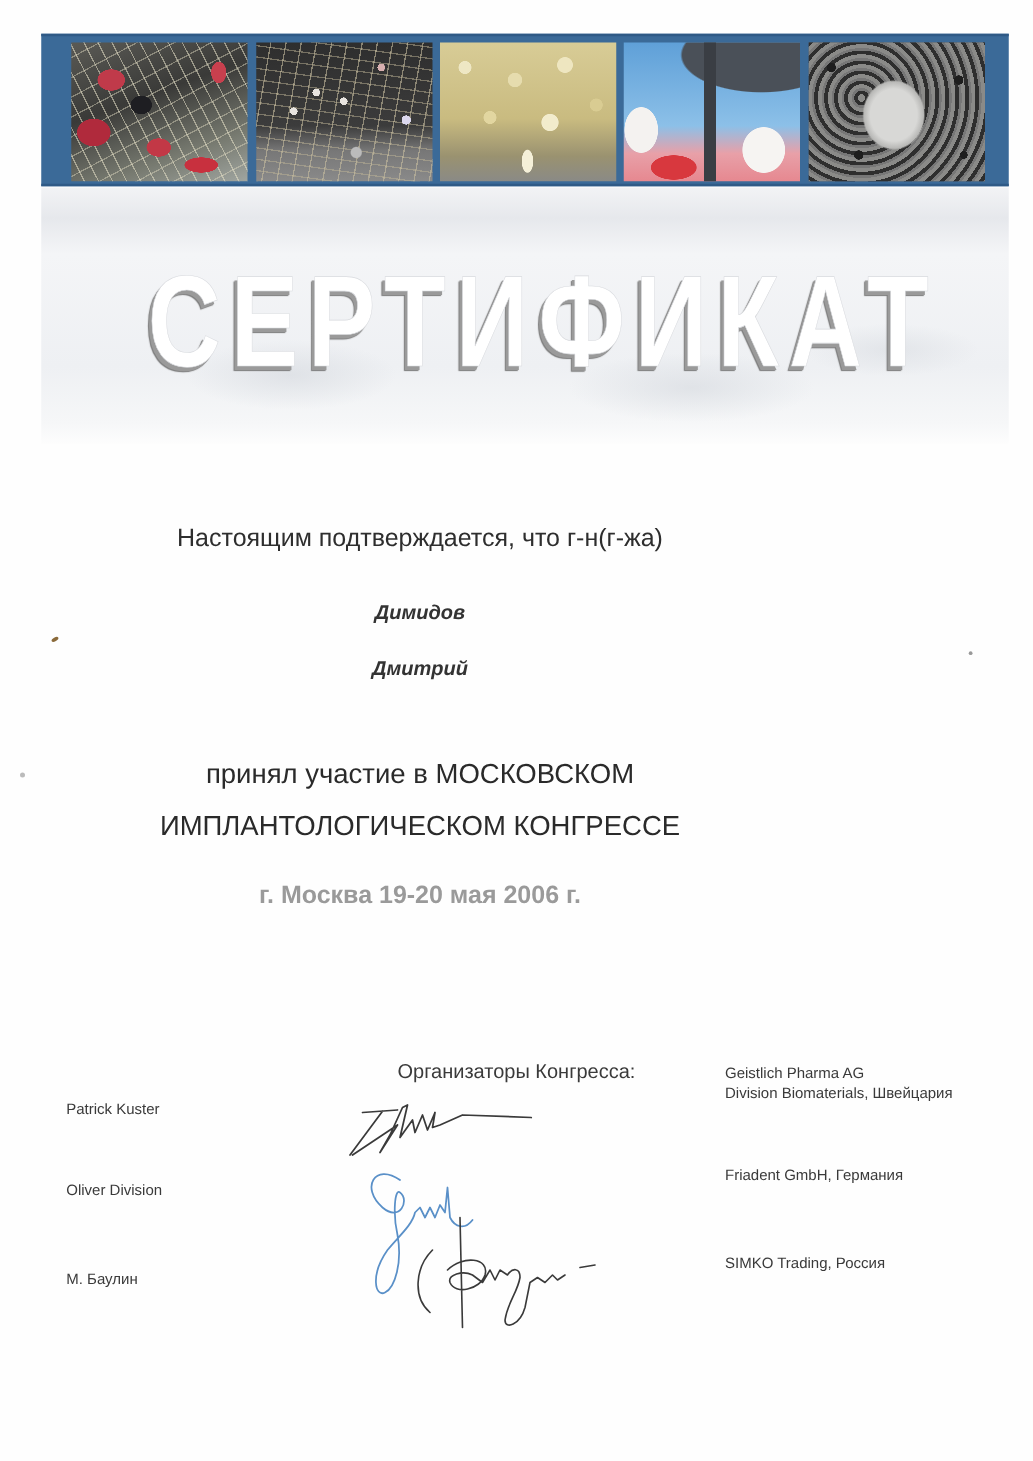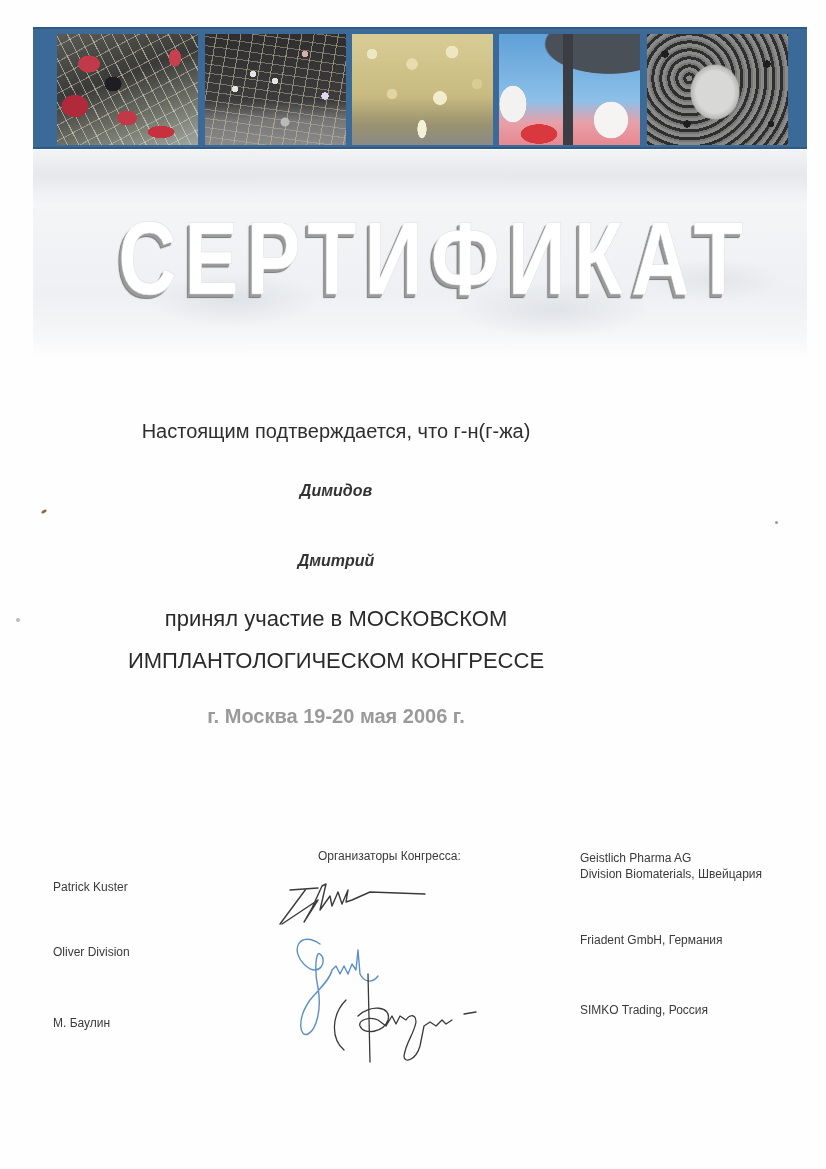--- a/index.html
+++ b/index.html
@@ -82,29 +82,29 @@
     color: #ffffff;
     transform: scaleX(0.78); transform-origin: 50% 50%;
     text-shadow: -3px 3px 0 #9a9a9a, -4px 4px 1px #7a7a7a;
     -webkit-text-stroke: 0.5px #d8dade;
   }
 
   .line { position: absolute; left: 0; width: 672px; text-align: center; }
   .confirm { top: 420px; font-size: 20px; color: #2e2e2e; }
   .name { font-size: 16px; font-weight: bold; font-style: italic; color: #333; }
   .surname { top: 482px; }
-  .firstname { top: 552px; }
+  .firstname { top: 527px; }
   .participated { top: 606px; font-size: 22px; color: #2a2a2a; }
   .congress { top: 648px; font-size: 22px; color: #2a2a2a; }
   .date { top: 705px; font-size: 20px; color: #9a9a9a; font-weight: bold; }
 
   .sig-name { position: absolute; left: 53px; font-size: 12px; color: #3a3a3a; }
   .sn1 { top: 880px; } .sn2 { top: 945px; } .sn3 { top: 1016px; }
 
-  .org-label { position: absolute; left: 318px; top: 849px; font-size: 12px; color: #3a3a3a; }
+  .org-label { position: absolute; left: 318px; top: 849px; font-size: 16px; color: #3a3a3a; }
 
   .company { position: absolute; left: 580px; font-size: 12px; color: #3a3a3a; line-height: 16px; }
   .c1 { top: 850px; } .c2 { top: 932px; } .c3 { top: 1002px; }
 
   .signatures { position: absolute; left: 260px; top: 870px; width: 260px; height: 200px; }
 
   .speck { position: absolute; border-radius: 50%; }
 </style>
 </head>
 <body>

